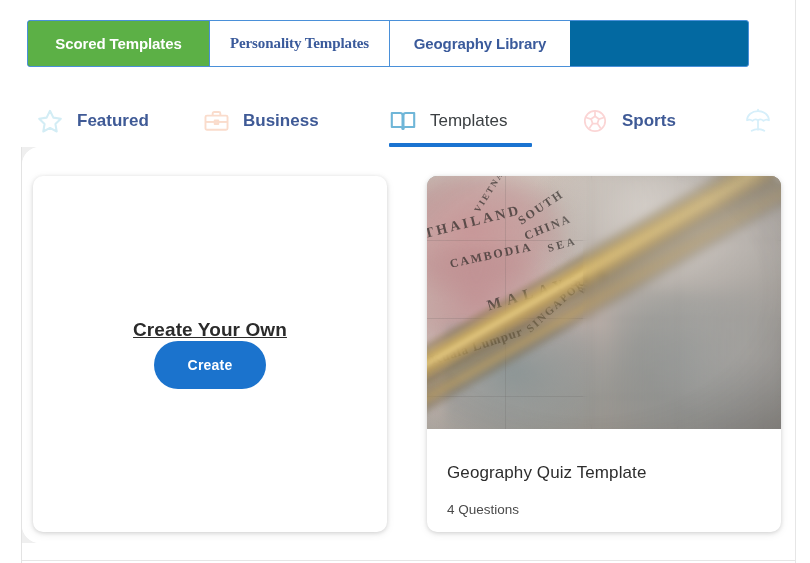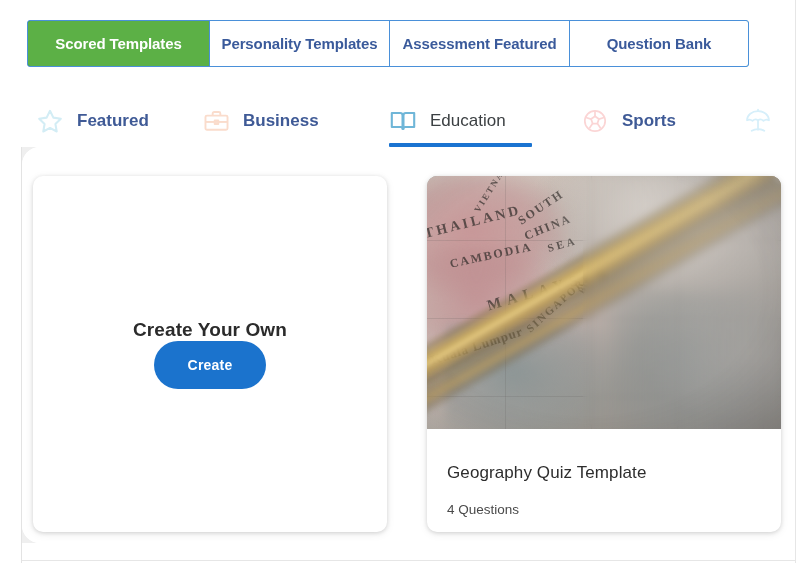--- a/index.html
+++ b/index.html
@@ -44,21 +44,21 @@
     color: #3a5a9b;
     background: #ffffff;
     border-right: 1px solid #4a90d9;
     box-sizing: border-box;
     cursor: pointer;
     letter-spacing: -0.1px;
     user-select: none;
   }
   .tab:last-child { border-right: none; }
   .tab.w0 { width: 182px; }
-  .tab.w1 { width: 180px; }
+  .tab.w1 { width: 180px; font-family: Liberation Serif, serif; }
   .tab.w2 { width: 180px; }
   .tab.w3 { width: 178px; }
   .tab.active {
     background: #5cb046;
     color: #ffffff;
   }
 
   
   .catnav {
     position: absolute;
@@ -197,20 +197,21 @@
     display: flex;
     flex-direction: column;
     align-items: center;
     justify-content: center;
   }
   .create-title {
     font-size: 19px;
     font-weight: bold;
     color: #2b2b2b;
     letter-spacing: 0.1px;
+    text-decoration: underline;
   }
   .create-btn {
     background: #1b73cd;
     color: #ffffff;
     font-size: 14px;
     font-weight: bold;
     border: none;
     border-radius: 26px;
     padding: 0 34px;
     height: 48px;
@@ -379,24 +380,21 @@
 <div id="app">
 
   <div class="tabstrip">
     <div class="tab w0 active">
       <span>Scored Templates</span>
     </div>
     <div class="tab w1">
       <span>Personality Templates</span>
     </div>
     <div class="tab w2">
-      <span>Assessment Featured</span>
-    </div>
-    <div class="tab w3">
-      <span>Question Bank</span>
+      <span>Geography Library</span>
     </div>
   </div>
 
   <div class="catnav">
 
     <div class="cat c0">
       <span class="cat-icon">
         <svg width="26" height="26" viewBox="0 0 24 24" fill="none" stroke="#d3edf5" stroke-width="1.9" stroke-linejoin="round">
           <polygon points="12,2.6 15.1,8.9 22,9.9 17,14.8 18.2,21.7 12,18.4 5.8,21.7 7,14.8 2,9.9 8.9,8.9"></polygon>
         </svg>
@@ -418,21 +416,21 @@
 
     </div>
 
     <div class="cat c2 active">
       <span class="cat-icon">
         <svg width="28" height="28" viewBox="0 0 24 24" fill="none" stroke="#6fb6d8" stroke-width="1.8" stroke-linejoin="round">
           <path d="M2.4 5.2h7.2a2 2 0 0 1 2 2v11.6a1.6 1.6 0 0 0-1.6-1.6H2.4z"></path>
           <path d="M21.6 5.2h-7.2a2 2 0 0 0-2 2v11.6a1.6 1.6 0 0 1 1.6-1.6h7.6z"></path>
         </svg>
       </span>
-      <span class="cat-label">Education</span>
+      <span class="cat-label">Templates</span>
       <span class="underline"></span>
     </div>
 
     <div class="cat c3">
       <span class="cat-icon">
         <svg width="26" height="26" viewBox="0 0 24 24" fill="none" stroke="#fbd5d5" stroke-width="1.6" stroke-linejoin="round">
           <circle cx="12" cy="12" r="9.4"></circle>
           <polygon points="12,7.6 15.6,10.2 14.2,14.4 9.8,14.4 8.4,10.2"></polygon>
           <line x1="12" y1="7.6" x2="12" y2="2.6"></line>
           <line x1="15.6" y1="10.2" x2="20.4" y2="8.8"></line>

